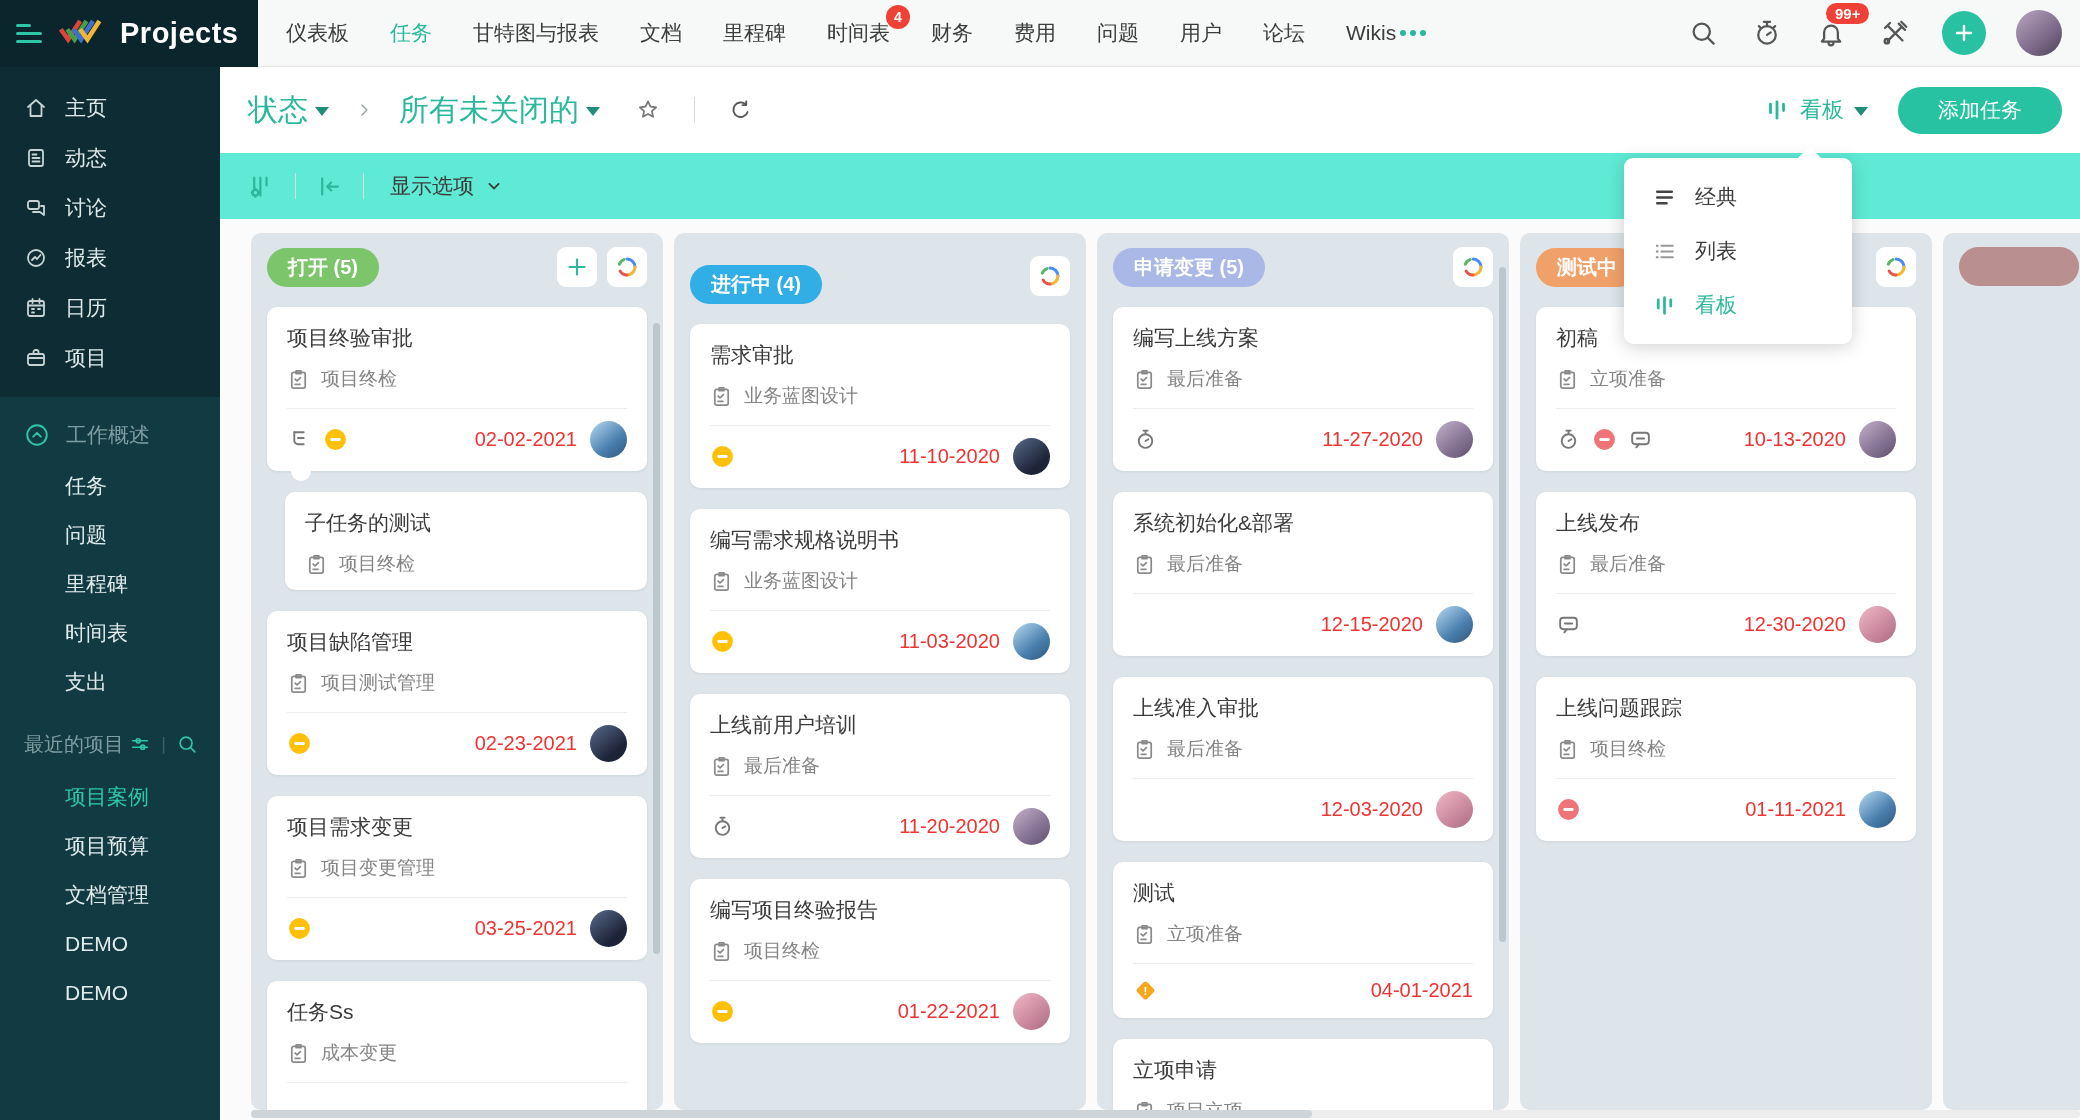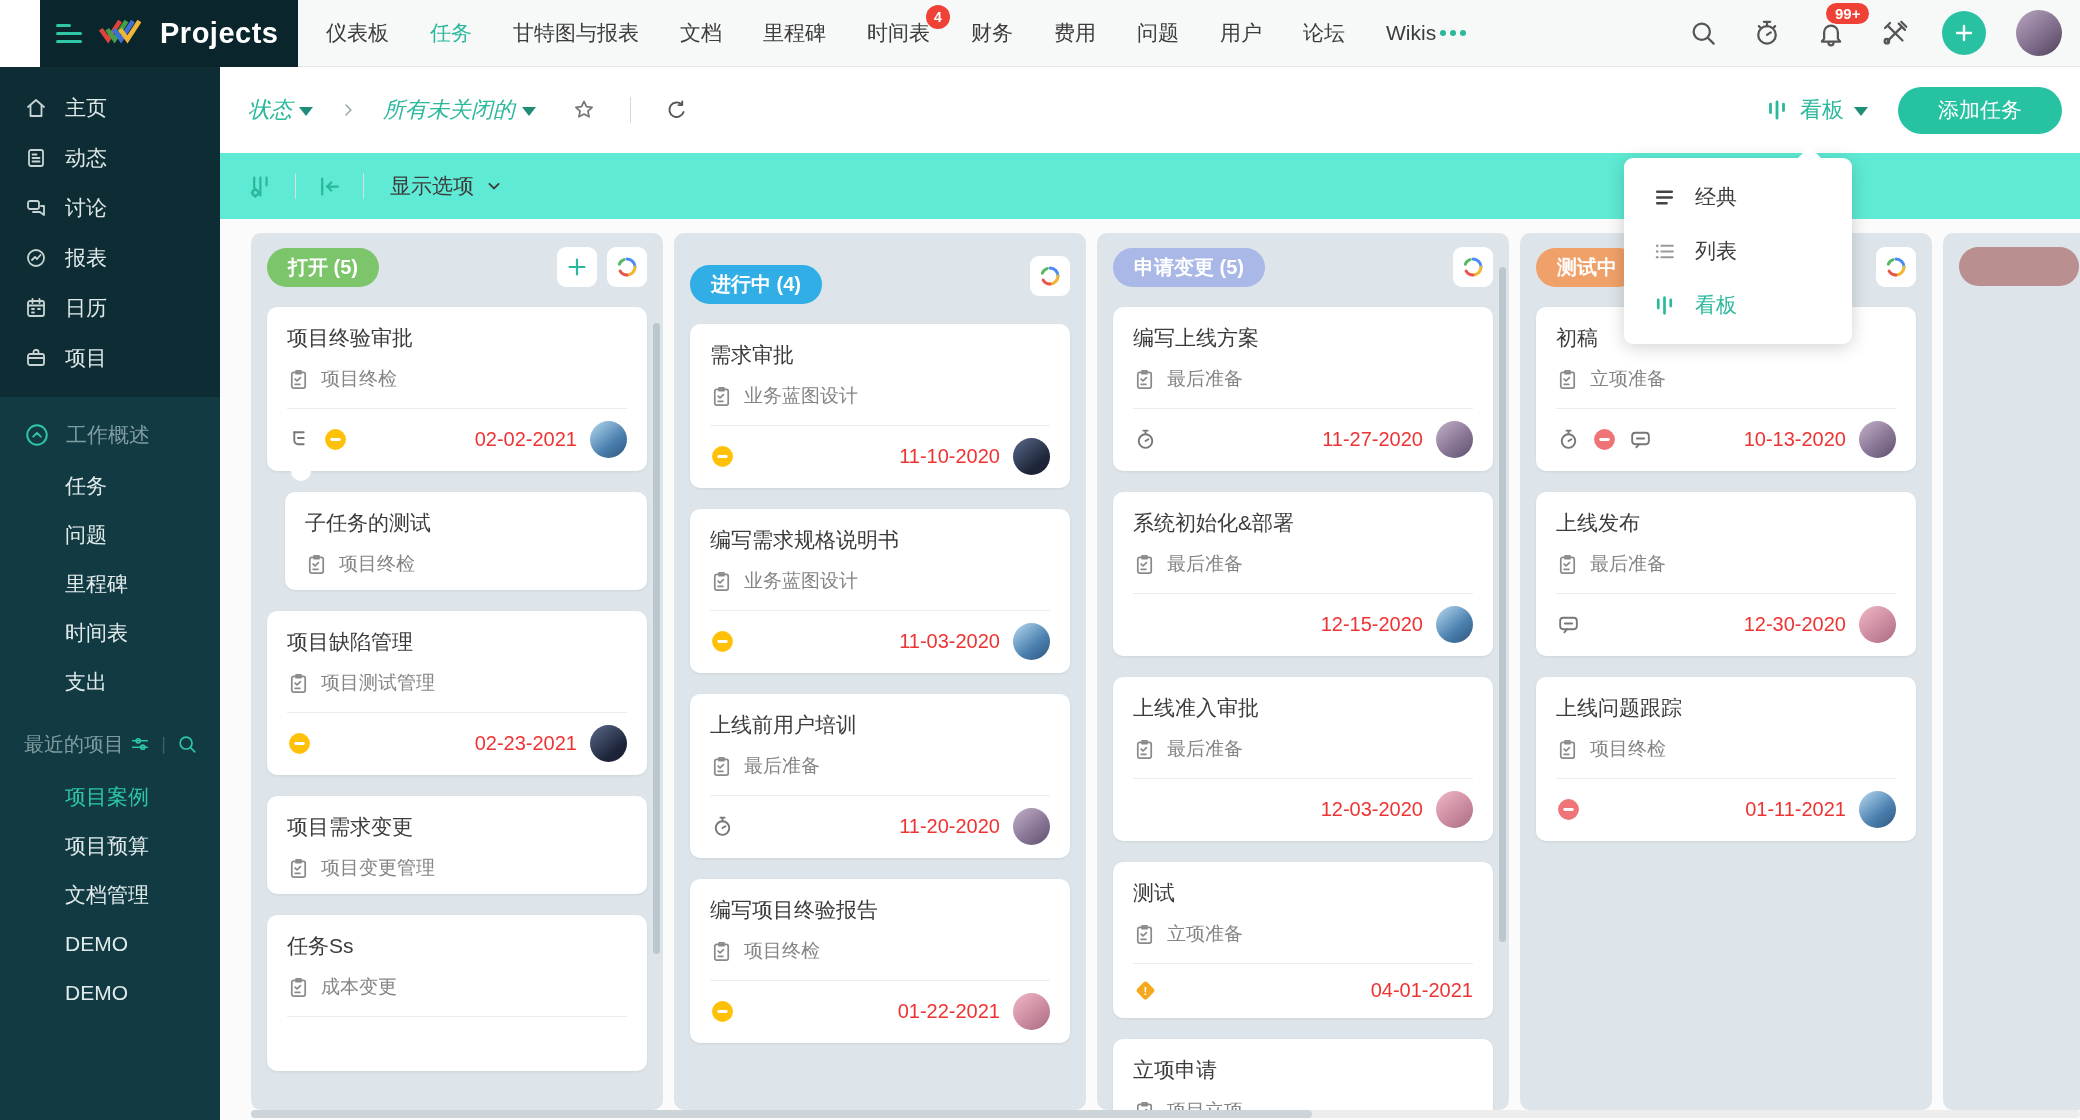--- a/index.html
+++ b/index.html
@@ -1,21 +1,21 @@
 <!DOCTYPE html>
 <html><head>
 <meta charset="utf-8">
 <style>
   * { margin:0; padding:0; box-sizing:border-box; }
   html,body { width:2080px; height:1120px; overflow:hidden; }
   body { font-family:"Liberation Sans","DejaVu Sans",sans-serif; color:#3c3c3c; background:#fff; }
   .app { position:relative; width:2080px; height:1120px; overflow:hidden; display:flex; flex-direction:column; }
 
   
-  .topbar { display:flex; height:67px; flex-shrink:0;margin-left:40px; }
+  .topbar { display:flex; height:67px; flex-shrink:0; }
   .tb-left { width:258px; flex-shrink:0; background:#0a252b; display:flex; align-items:center; gap:16px; padding-left:16px; }
   .hamburger { display:flex; flex-direction:column; gap:5px; cursor:pointer; }
   .hamburger i { display:block; height:3px; border-radius:2px; background:#2ec7a7; }
   .hamburger i:nth-child(1){ width:15px; } .hamburger i:nth-child(2){ width:26px; } .hamburger i:nth-child(3){ width:26px; }
   .logo-text { color:#fff; font-size:29px; font-weight:bold; letter-spacing:.5px; }
   .tb-nav { flex:1; background:#f7f8f8; border-bottom:1px solid #e4e6e6; display:flex; align-items:center; padding:0 18px 0 28px; }
   .nav-items { display:flex; align-items:center; gap:41px; }
   .nav-item { position:relative; font-size:21px; color:#3c3c3c; cursor:pointer; white-space:nowrap; }
   .nav-item.active { color:#2bb89c; }
   .nav-badge { position:absolute; top:-14px; right:-20px; background:#ef4136; color:#fff; font-size:14px; font-weight:bold;
@@ -47,21 +47,21 @@
   .sub-item.active { color:#2ec7a7; }
   .recent-head { display:flex; align-items:center; height:56px; padding:0 22px 0 24px; font-size:20px; color:#7f9ca1; margin-top:10px; }
   .recent-tools { margin-left:auto; display:flex; align-items:center; gap:10px; color:#2ec7a7; }
   .recent-tools svg { width:22px; height:22px; }
   .recent-tools .tool-sep { color:#3c5f66; font-size:18px; }
 
   
   .content { flex:1; min-width:0; display:flex; flex-direction:column; position:relative; background:#fbfbfb; }
 
   .crumb-row { height:86px; flex-shrink:0; background:#fff; display:flex; align-items:center; padding:0 18px 0 28px; }
-  .crumb { display:flex; align-items:center; gap:25px; font-size:22px;font-style:italic; }
+  .crumb { display:flex; align-items:center; gap:25px; font-size:30px; }
   .crumb-link { color:#2bb89c; cursor:pointer; display:flex; align-items:center; gap:7px; }
   .caret { width:0; height:0; border-left:7px solid transparent; border-right:7px solid transparent; border-top:9px solid #1f8d78; margin-top:3px; }
   .crumb-sep { color:#9aa7a7; } .crumb-sep svg { width:20px; height:20px; }
   .crumb-star { color:#777; margin-left:10px; cursor:pointer; } .crumb-star svg { width:26px; height:26px; }
   .crumb-div { width:1px; height:26px; background:#d9d9d9; margin:0 8px; }
   .crumb-refresh { color:#555; cursor:pointer; } .crumb-refresh svg { width:25px; height:25px; }
   .crumb-right { margin-left:auto; display:flex; align-items:center; gap:30px; }
   .view-switch { display:flex; align-items:center; gap:10px; color:#2bb89c; font-size:22px; cursor:pointer; }
   .view-switch .ic svg { width:26px; height:26px; }
   .add-task-btn { height:47px; border:none; border-radius:24px; background:#26c2a2; color:#fff; font-size:21px;
@@ -573,20 +573,32 @@
                     <div class="card-list">
                       <span class="ic ic-clipboard tbi-clipboard">
                       <svg viewBox="0 0 24 24" fill="none" stroke="currentColor" stroke-width="1.8" stroke-linecap="round" stroke-linejoin="round">
                         <rect x="5" y="4.5" width="14" height="16.5" rx="2"></rect>
                         <path d="M9.5 4.5V3h5v3h-5z"></path>
                         <path d="M8.5 11.5l2 2 3.5-3.5M8.5 17h5"></path>
                       </svg>
                     </span>
                       <span>项目变更管理</span>
                     </div>
+                    <div class="card-footer">
+                      <span class="f-icons">
+                      <span class="fi fi-minus-yellow">
+                        <svg viewBox="0 0 24 24">
+                          <circle cx="12" cy="12" r="10" fill="#ffc107"></circle>
+                          <rect x="7" y="10.6" width="10" height="2.8" rx="1.4" fill="#fff"></rect>
+                        </svg>
+                      </span>
+                    </span>
+                      <span class="date">03-25-2021</span>
+                      <span class="avatar av-b"></span>
+                    </div>
                   </div>
 
                   <div class="card">
                     <div class="card-title">任务Ss</div>
                     <div class="card-list">
                       <span class="ic ic-clipboard tbi-clipboard">
                       <svg viewBox="0 0 24 24" fill="none" stroke="currentColor" stroke-width="1.8" stroke-linecap="round" stroke-linejoin="round">
                         <rect x="5" y="4.5" width="14" height="16.5" rx="2"></rect>
                         <path d="M9.5 4.5V3h5v3h-5z"></path>
                         <path d="M8.5 11.5l2 2 3.5-3.5M8.5 17h5"></path>

